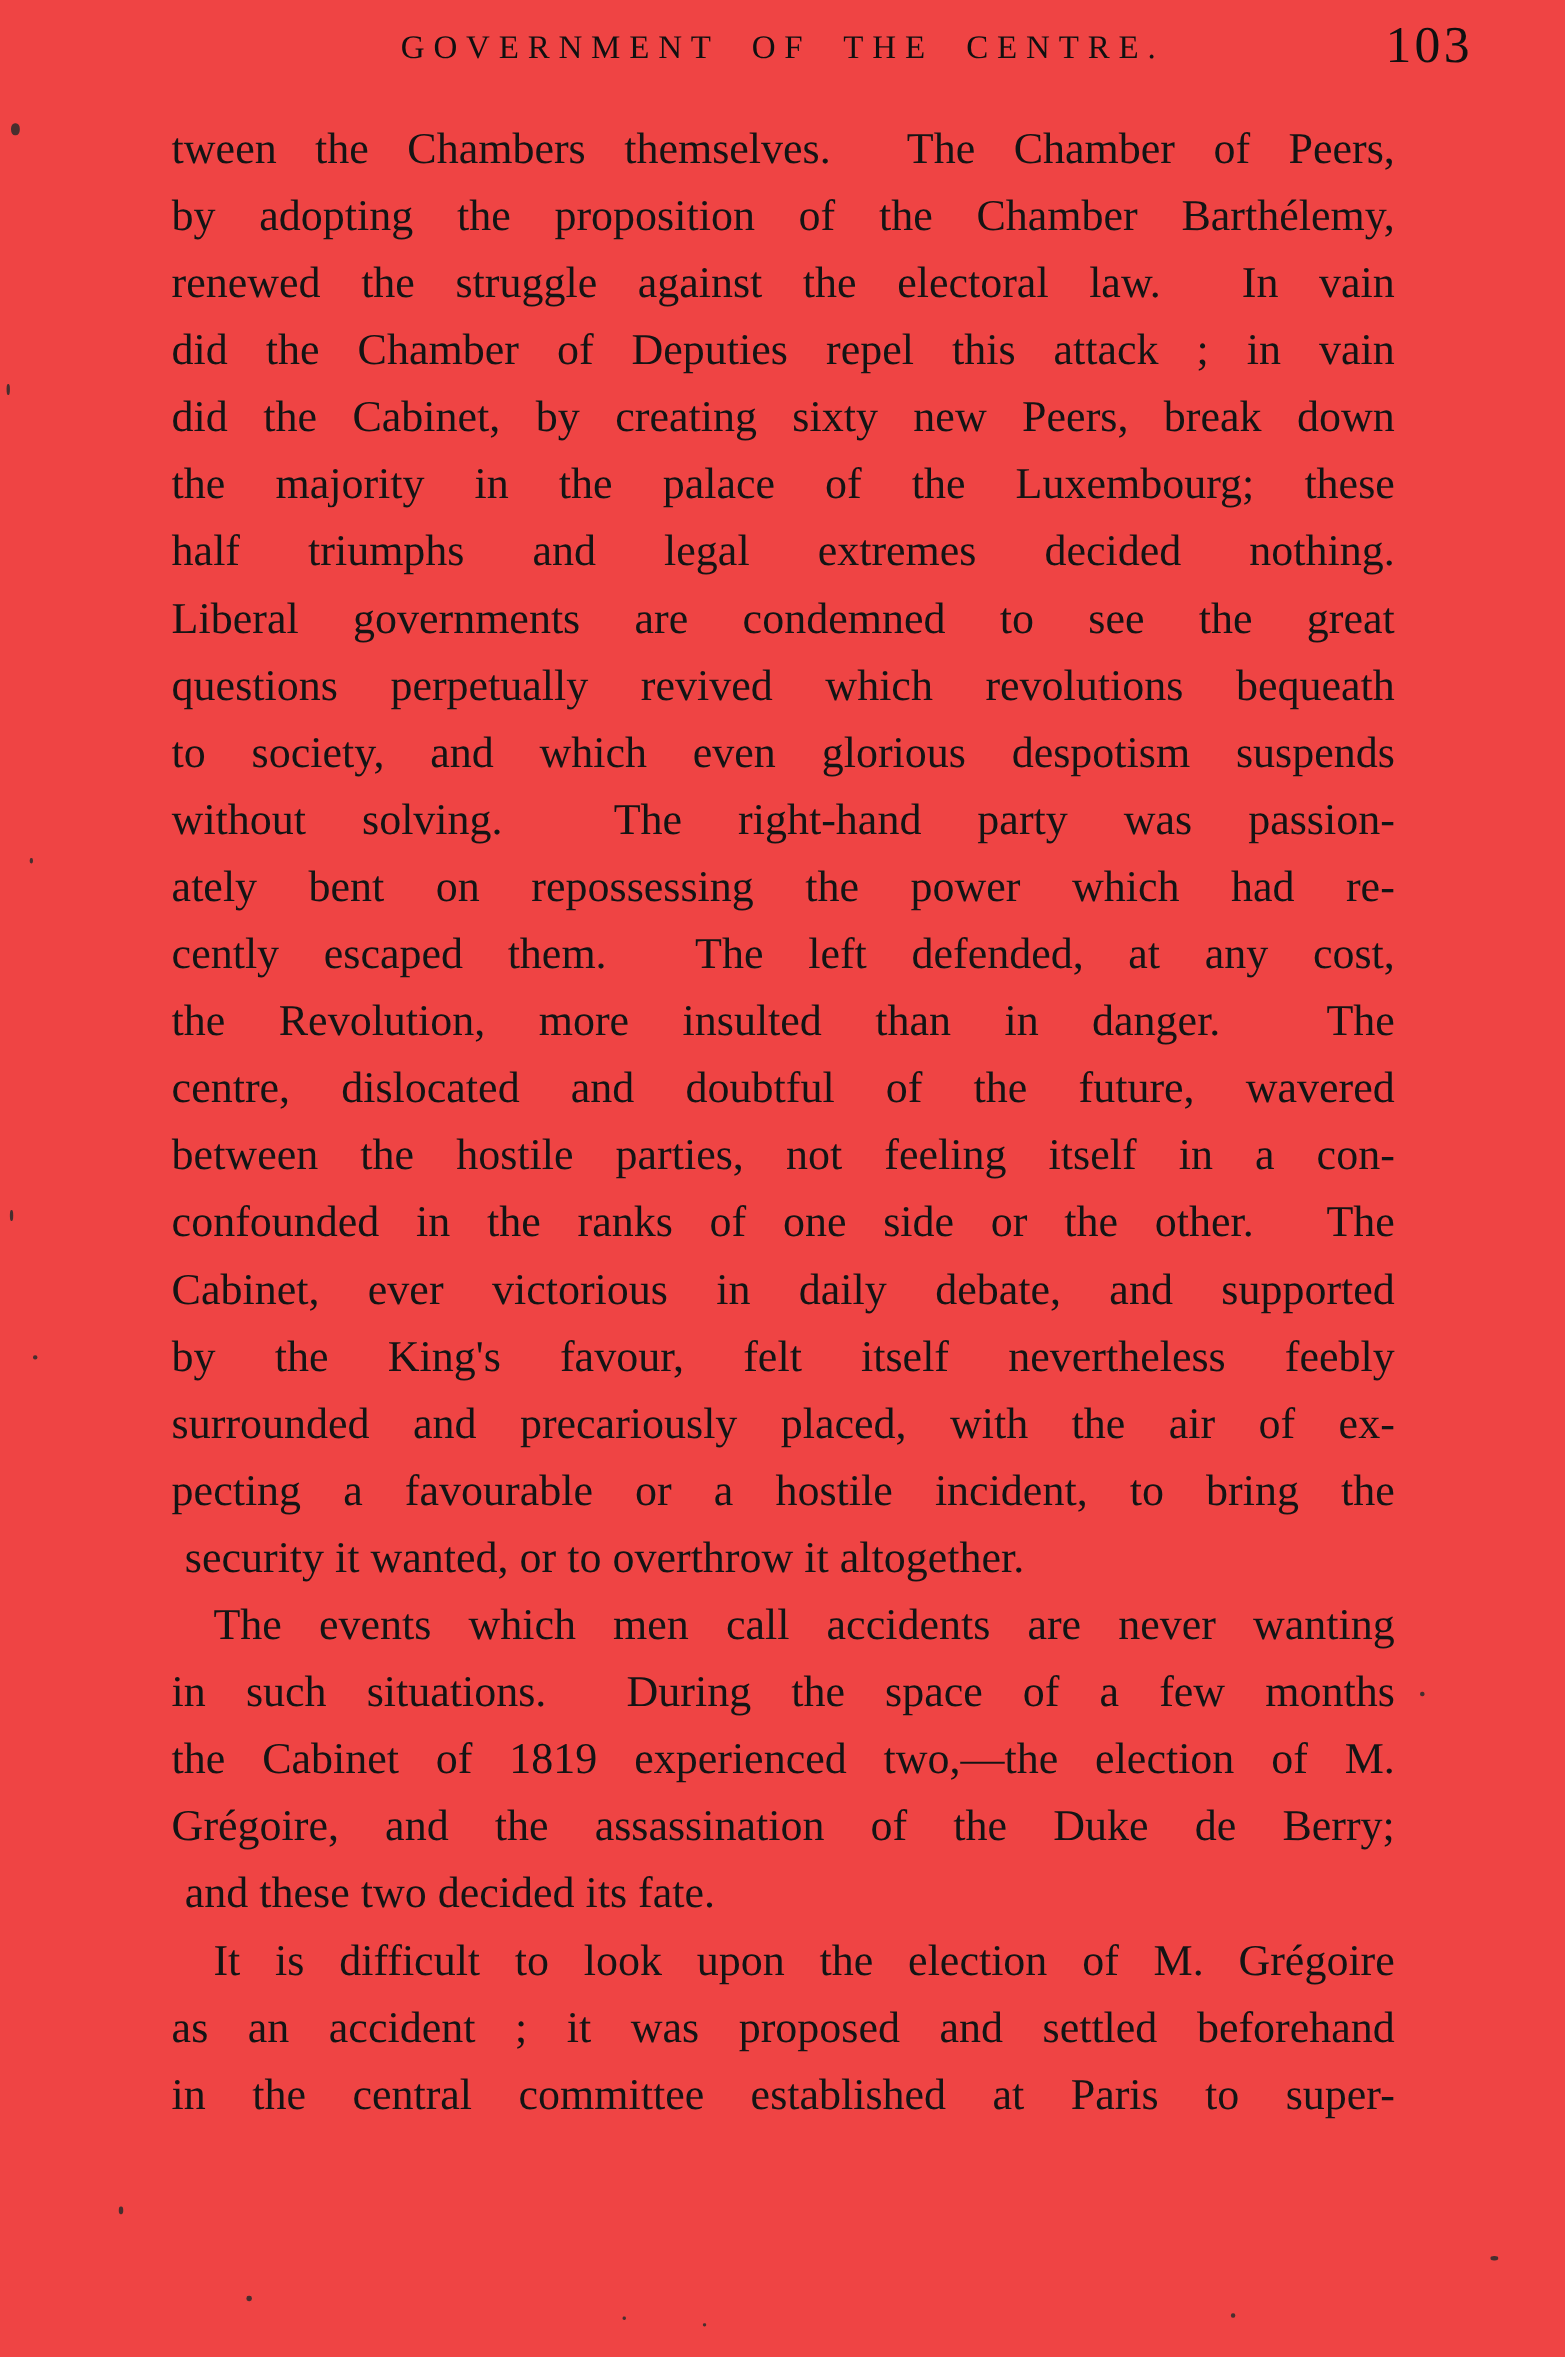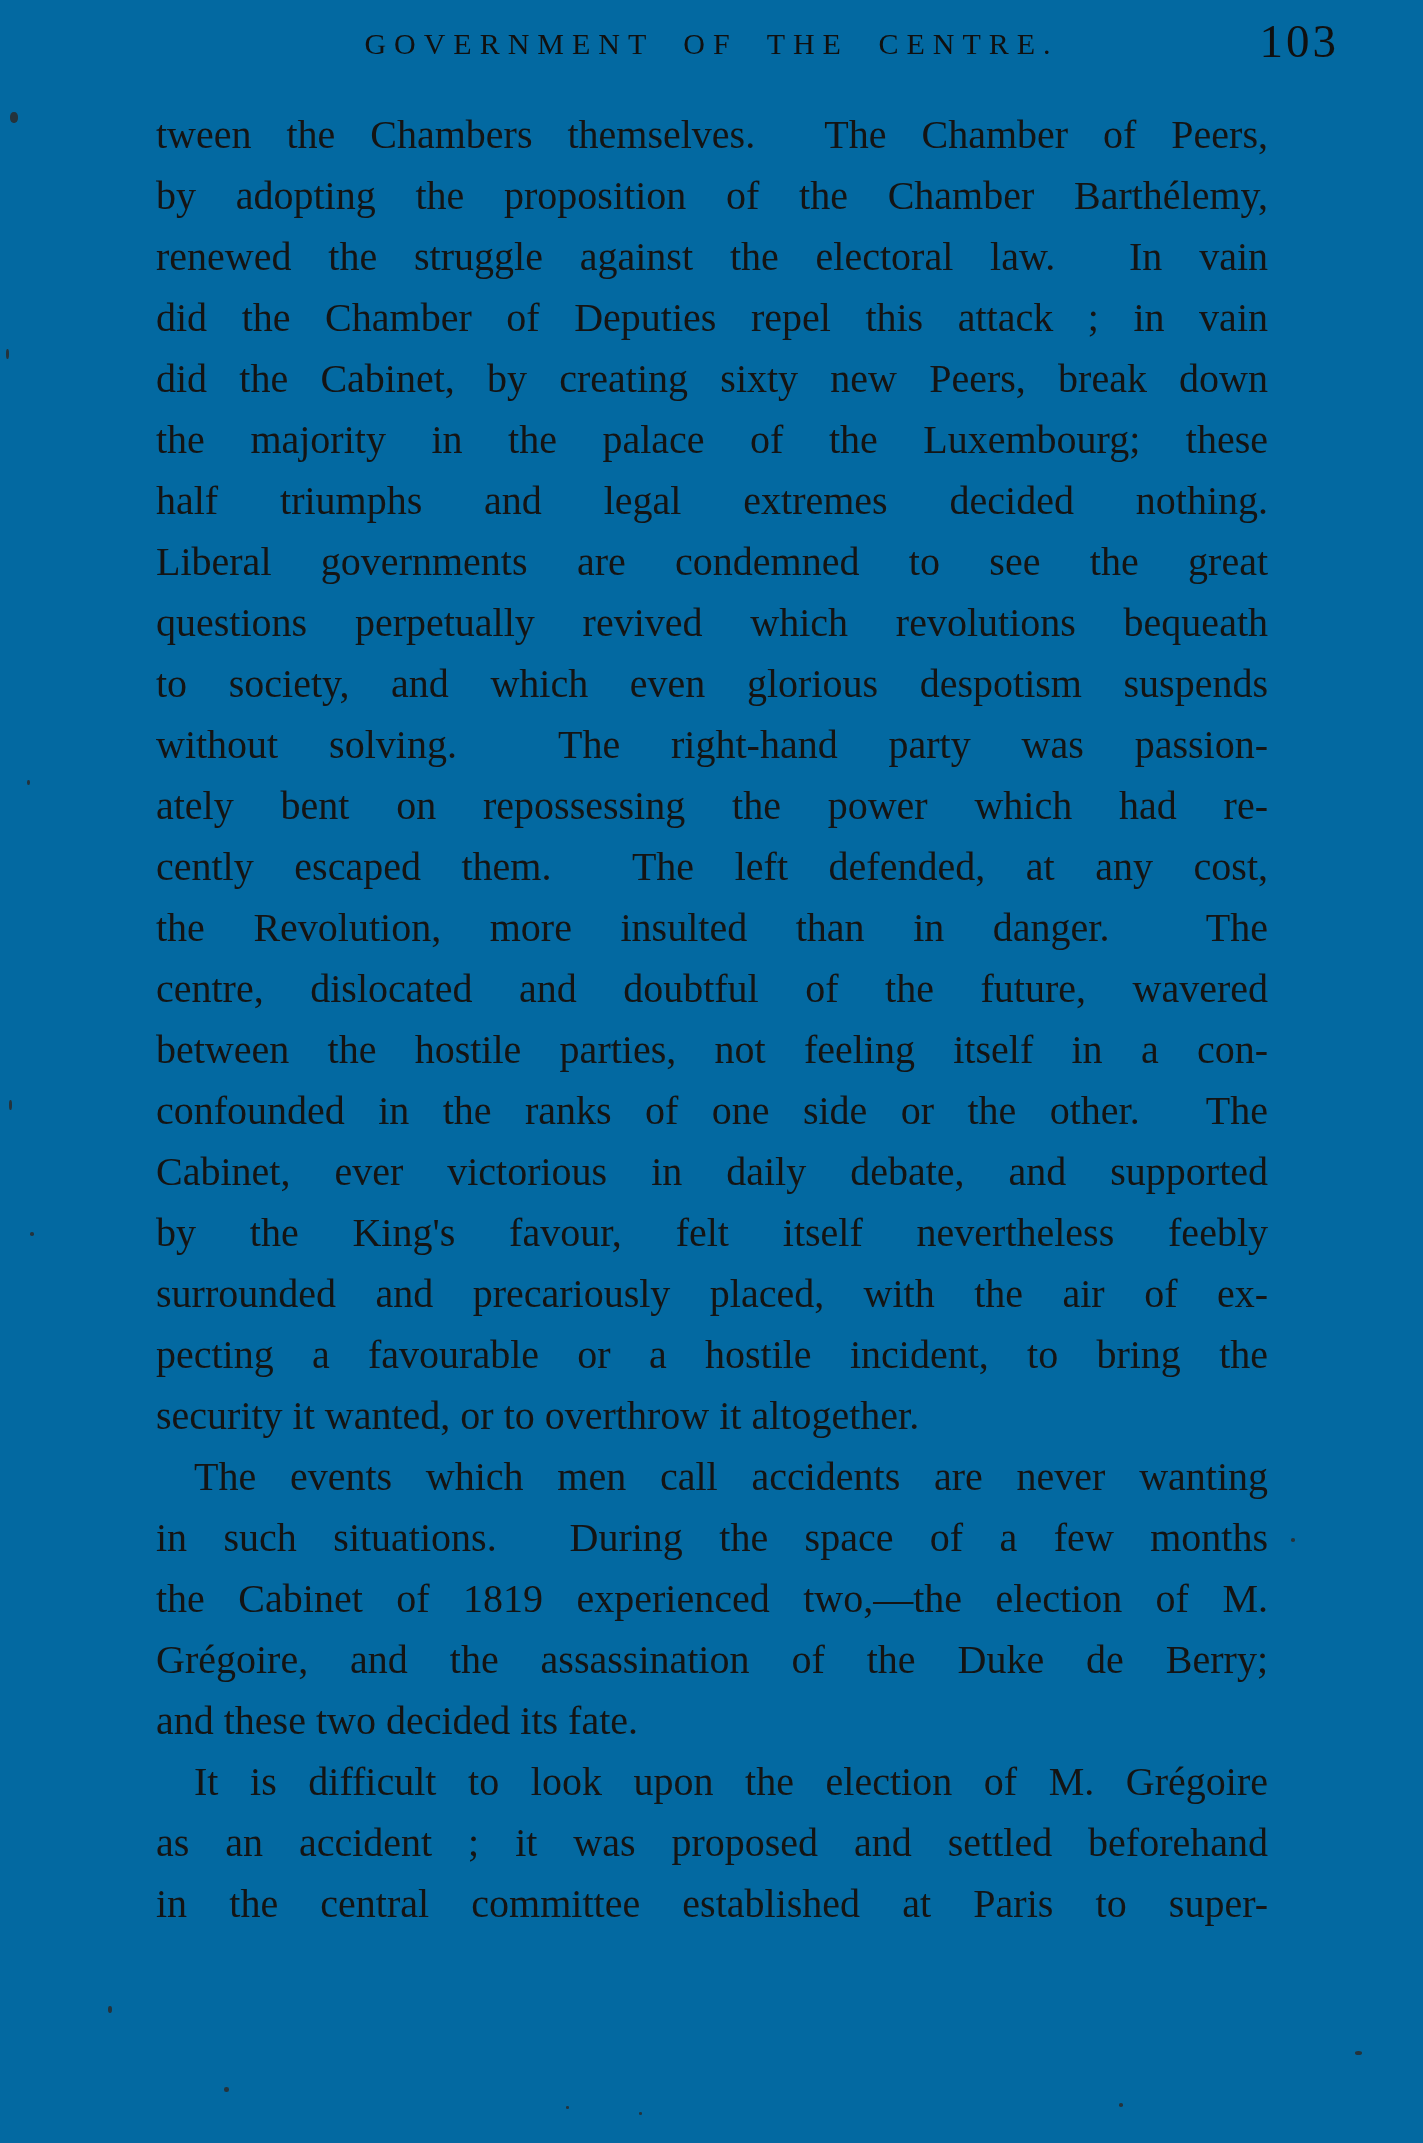--- a/index.html
+++ b/index.html
@@ -4,21 +4,21 @@
 <style>
   html, body {
     margin: 0;
     padding: 0;
     background: #e8e8e8;
   }
   .page {
     position: relative;
     width: 1423px;
     height: 2143px;
-    background: #0369a1;
+    background: #ef4444;
     color: #121212;
     font-family: "Liberation Serif", "DejaVu Serif", serif;
     overflow: hidden;
   }
   .running-title {
     position: absolute;
     top: 27px;
     left: 0;
     width: 100%;
     text-align: center;
@@ -47,20 +47,21 @@
     line-height: 61px;
     font-size: 40px;
     white-space: pre-wrap;
     text-align: justify;
     text-align-last: justify;
     overflow: hidden;
     color: #141414;
   }
   .line.para-last {
     text-align-last: left;
+    margin-left: 12px;
   }
   .line.indented {
     text-indent: 38px;
   }
   .speck {
     position: absolute;
     background: #2a2a2a;
     border-radius: 45%;
     opacity: 0.85;
   }

